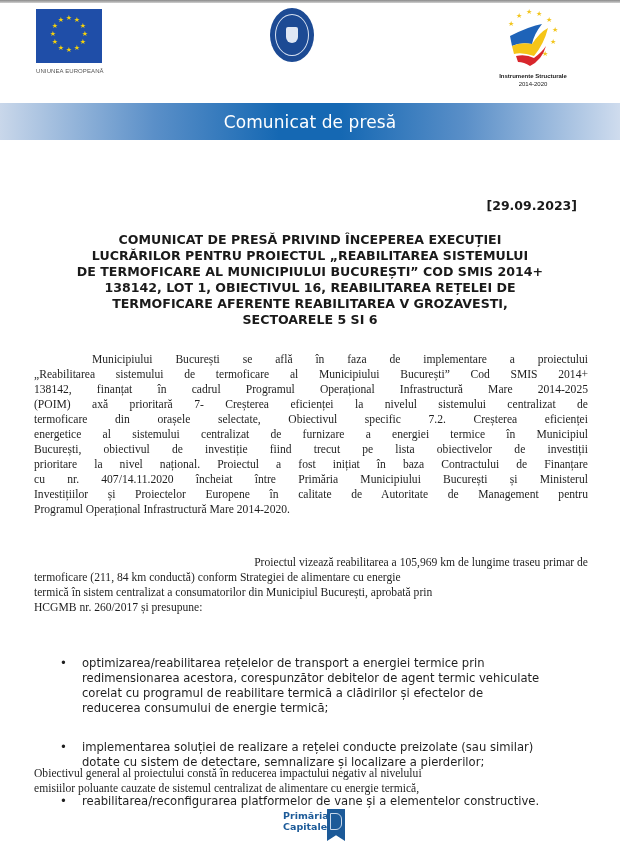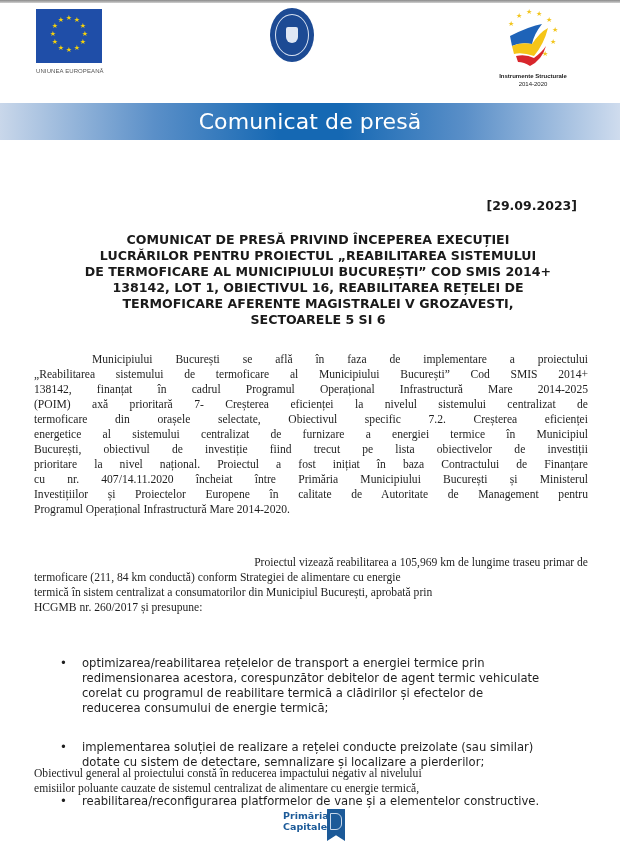--- a/index.html
+++ b/index.html
@@ -54,33 +54,33 @@
     }
     .is-caption b { font-weight: bold; display: block; }
 
     
     .banner {
       position: absolute; left: 0; top: 103px; width: 620px; height: 37px;
       background: linear-gradient(to right, #c9d7ea 0%, #5a8fc8 25%, #1568b3 45%, #1568b3 55%, #5a8fc8 75%, #cfdcee 100%);
       display: flex; align-items: center; justify-content: center;
     }
     .banner-title {
-      color: #ffffff; font-size: 22px; font-family: "DejaVu Sans", sans-serif;
+      color: #ffffff; font-size: 17px; font-family: "DejaVu Sans", sans-serif;
       letter-spacing: 0.1px;
     }
 
     .date {
       position: absolute; right: 43px; top: 198px;
       font-weight: bold; font-size: 12.5px; font-family: "DejaVu Sans", sans-serif;
     }
 
     .headline {
       position: absolute; left: 70px; top: 232px; width: 480px;
       text-align: center; font-weight: bold; font-size: 12.6px; line-height: 16px;
-      font-family: "DejaVu Sans", sans-serif; color: #1a1a1a; margin-left: 8px;
+      font-family: "DejaVu Sans", sans-serif; color: #1a1a1a;
     }
     .headline span { display: block; white-space: nowrap; }
 
     .para {
       position: absolute; left: 34px; width: 554px;
       font-size: 11.6px; line-height: 15px; font-family: Liberation Serif, serif;
       color: #1f1f1f;
     }
     .para .line { display: block; white-space: nowrap; }
     .para .justify { text-align: justify; text-align-last: justify; white-space: normal; }
@@ -175,21 +175,21 @@
   <span class="banner-title">Comunicat de presă</span>
 </div>
 
 <div class="date">[29.09.2023]</div>
 
 <div class="headline">
   <span>COMUNICAT DE PRESĂ PRIVIND ÎNCEPEREA EXECUȚIEI</span>
   <span>LUCRĂRILOR PENTRU PROIECTUL  „REABILITAREA SISTEMULUI</span>
   <span>DE TERMOFICARE AL MUNICIPIULUI BUCUREȘTI” COD SMIS 2014+</span>
   <span>138142, LOT 1, OBIECTIVUL 16, REABILITAREA REȚELEI DE</span>
-  <span>TERMOFICARE AFERENTE  MAGISTRALEI V GROZAVESTI,</span>
+  <span>TERMOFICARE AFERENTE  REABILITAREA V GROZAVESTI,</span>
   <span>SECTOARELE 5 SI 6</span>
 </div>
 
 <div class="para p1">
   <span class="line justify indent">Municipiului București se află în faza de implementare a proiectului</span>
   <span class="line justify">„Reabilitarea sistemului de termoficare al Municipiului București” Cod SMIS 2014+</span>
   <span class="line justify">138142, finanțat în cadrul Programul Operațional Infrastructură Mare 2014-2025</span>
   <span class="line justify">(POIM) axă prioritară 7- Creșterea eficienței la nivelul sistemului centralizat de</span>
   <span class="line justify">termoficare din orașele selectate, Obiectivul specific 7.2. Creșterea eficienței</span>
   <span class="line justify">energetice al sistemului centralizat de furnizare a energiei termice în Municipiul</span>

